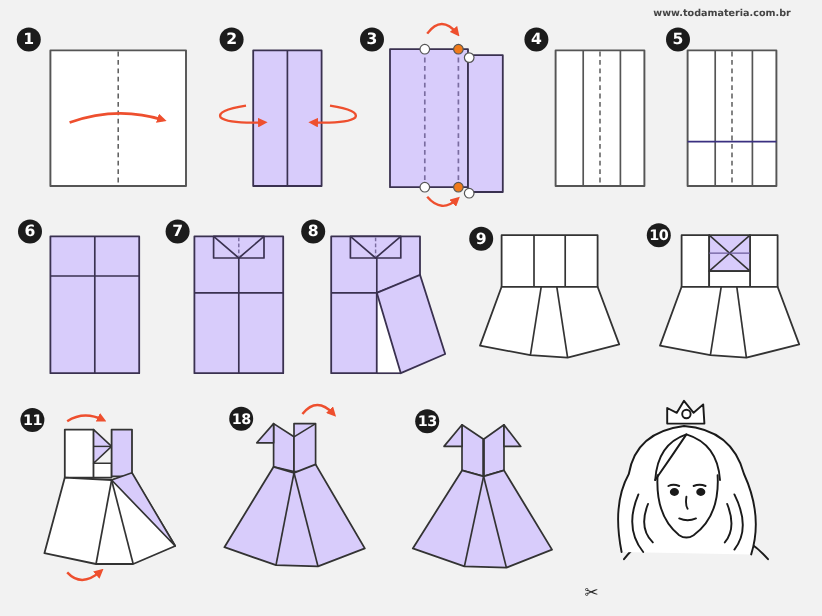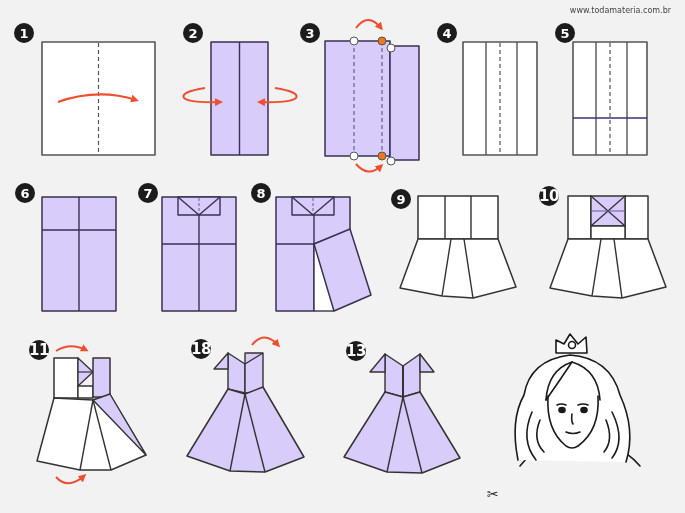--- a/index.html
+++ b/index.html
@@ -3,34 +3,35 @@
 <meta charset="utf-8">
 <style>
   html, body { margin: 0; padding: 0; }
   body {
     width: 685px; height: 513px; overflow: hidden;
     background: #f2f2f2;
     font-family: "Liberation Sans", sans-serif;
     position: relative;
   }
   .watermark {
-    position: absolute; right: 14px; top: 6px;
+    position: absolute; right: 26px; top: 6px;
     font-size: 8px; color: #444;
     font-family: "DejaVu Sans", sans-serif;
+    font-weight: bold;
   }
   .badge {
     position: absolute;
     width: 20px; height: 20px; border-radius: 50%;
     background: #1c1c1c; color: #fff;
     font-family: "DejaVu Sans", sans-serif;
     font-weight: bold; font-size: 13px;
     display: flex; align-items: center; justify-content: center;
     line-height: 1;
   }
-  .badge.two { font-size: 15px; letter-spacing: -0.5px; text-align: center; }
+  .badge.two { font-size: 12px; letter-spacing: -0.5px; text-align: center; }
   svg.diagram { position: absolute; left: 0; top: 0; }
   .caption {
     position: absolute; left: 487px; top: 486px;
     font-size: 13px; color: #1f1f1f;
     font-family: "DejaVu Sans", sans-serif;
     display: flex; align-items: center; gap: 3px;
   }
   .caption .scissors { font-size: 14px; }
 </style>
 </head>
@@ -196,19 +197,19 @@
 <div class="badge" style="left:14px;top:23px">1</div>
 <div class="badge" style="left:183px;top:23px">2</div>
 <div class="badge" style="left:300px;top:23px">3</div>
 <div class="badge" style="left:437px;top:23px">4</div>
 <div class="badge" style="left:555px;top:23px">5</div>
 <div class="badge" style="left:15px;top:183px">6</div>
 <div class="badge" style="left:138px;top:183px">7</div>
 <div class="badge" style="left:251px;top:183px">8</div>
 <div class="badge" style="left:391px;top:189px">9</div>
 <div class="badge two" style="left:539px;top:186px">10</div>
-<div class="badge two" style="left:29px;top:340px">11</div>
+<div class="badge two" style="left:17px;top:340px">11</div>
 <div class="badge two" style="left:191px;top:339px">18</div>
 <div class="badge two" style="left:346px;top:341px">13</div>
 
 <div class="caption">
   <span class="scissors">✂</span>
 </div>
 
 </body></html>

